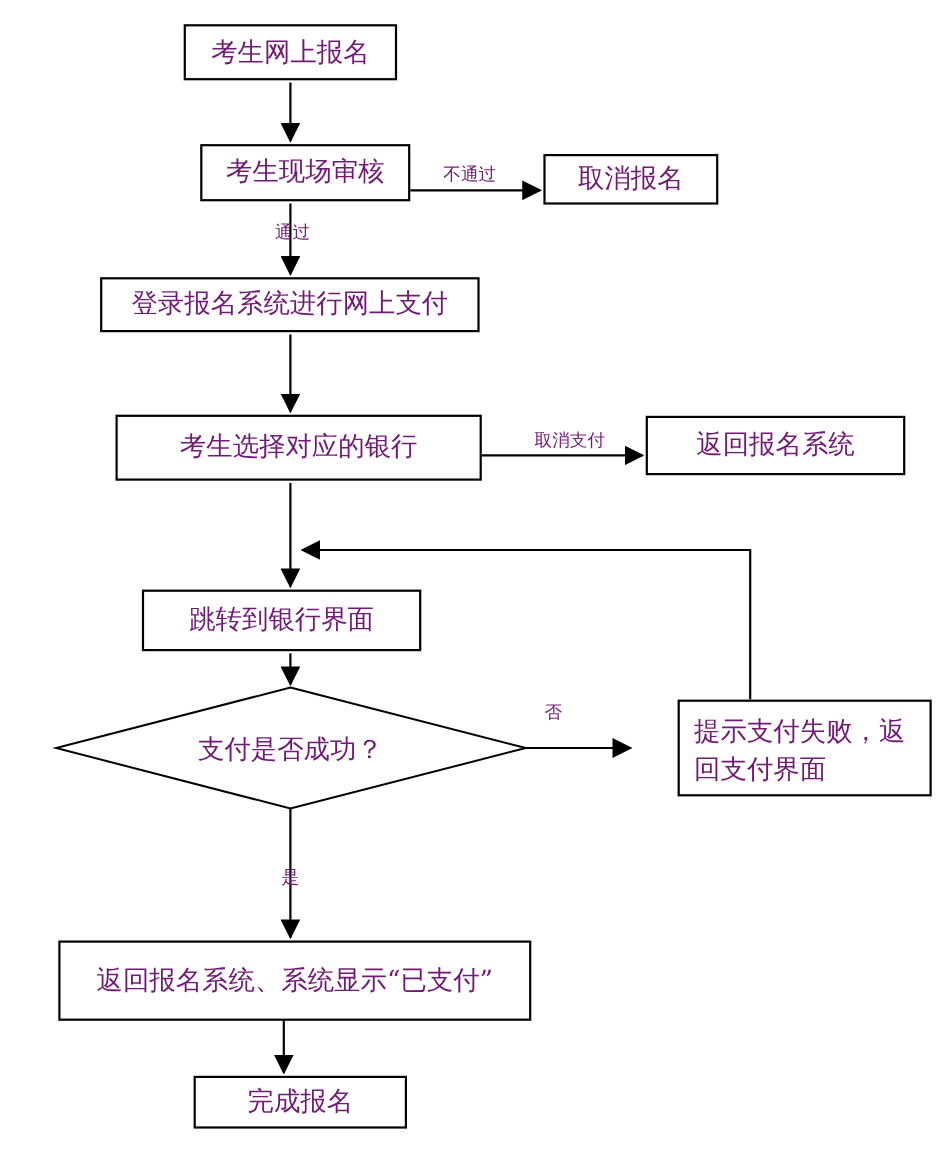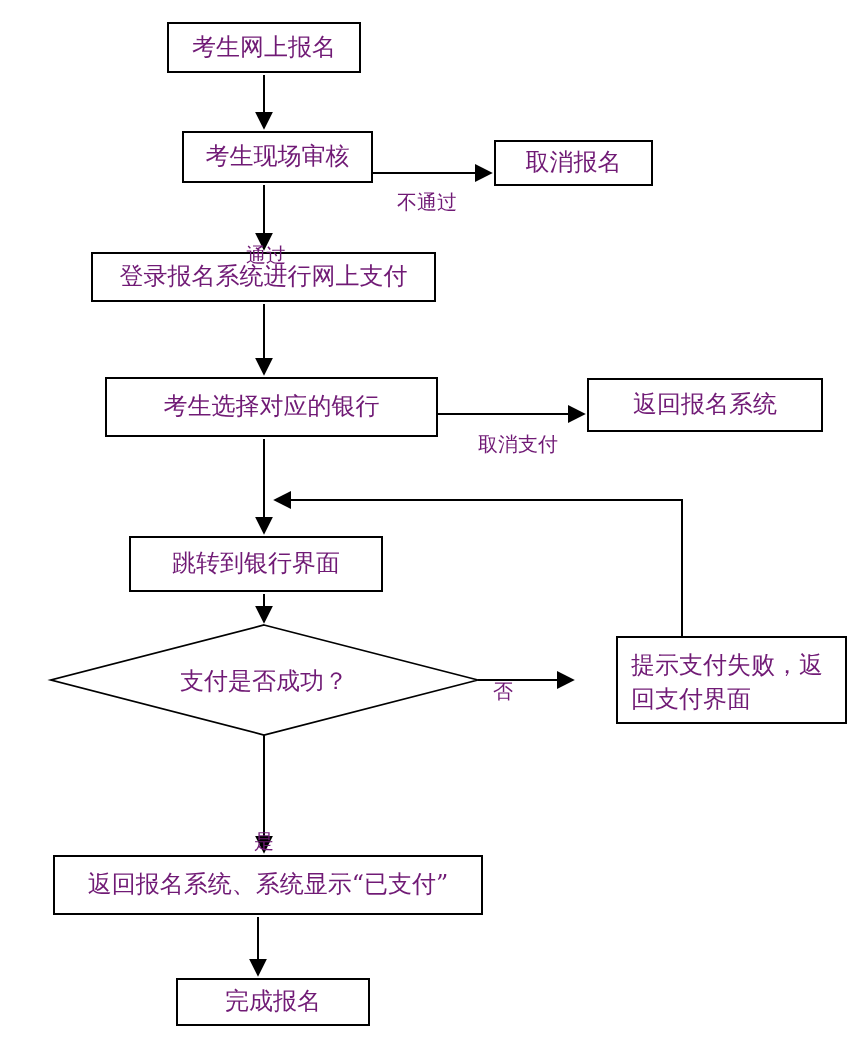--- a/index.html
+++ b/index.html
@@ -41,24 +41,23 @@
     white-space: normal;
     text-align: left;
     padding: 10px 13px 0 13px;
     line-height: 34px;
     font-size: 24px;
     margin-left: 40px;
   }
   .edge-label {
     position: absolute;
     transform: translate(-50%, -50%);
-    font-size: 20px;
+    font-size: 16px;
     white-space: nowrap;
     background: transparent;
-    margin-top: 43px;
   }
   .diamond-label {
     position: absolute;
     transform: translate(-50%, -50%);
     font-size: 24px;
     white-space: nowrap;
     text-align: right;
   }
 </style>
 </head>
@@ -107,21 +106,21 @@
   <div class="node" style="left:91px; top:252px; width:345px; height:50px;">登录报名系统进行网上支付</div>
 
   <div class="node" style="left:587px; top:378px; width:236px; height:54px;">返回报名系统</div>
 
   <div class="node" style="left:105px; top:377px; width:333px; height:60px;">考生选择对应的银行</div>
 
   <div class="node" style="left:129px; top:536px; width:254px; height:56px;">跳转到银行界面</div>
 
   <div class="node node--wrap" style="left:576px; top:636px; width:231px; height:88px;">提示支付失败，返回支付界面</div>
 
-  <div class="node" style="left:53px; top:855px; width:430px; height:60px;">返回报名系统、系统显示“已支付”</div>
+  <div class="node" style="left:53px; top:855px; width:430px; height:73px;">返回报名系统、系统显示“已支付”</div>
 
   <div class="node" style="left:176px; top:978px; width:194px; height:48px;">完成报名</div>
 
   <div class="diamond-label" style="left:264px; top:681px;">支付是否成功？</div>
 
   <div class="edge-label" style="left:427px; top:159px;">不通过</div>
 
   <div class="edge-label" style="left:266px; top:212px;">通过</div>
 
   <div class="edge-label" style="left:518px; top:401px;">取消支付</div>

